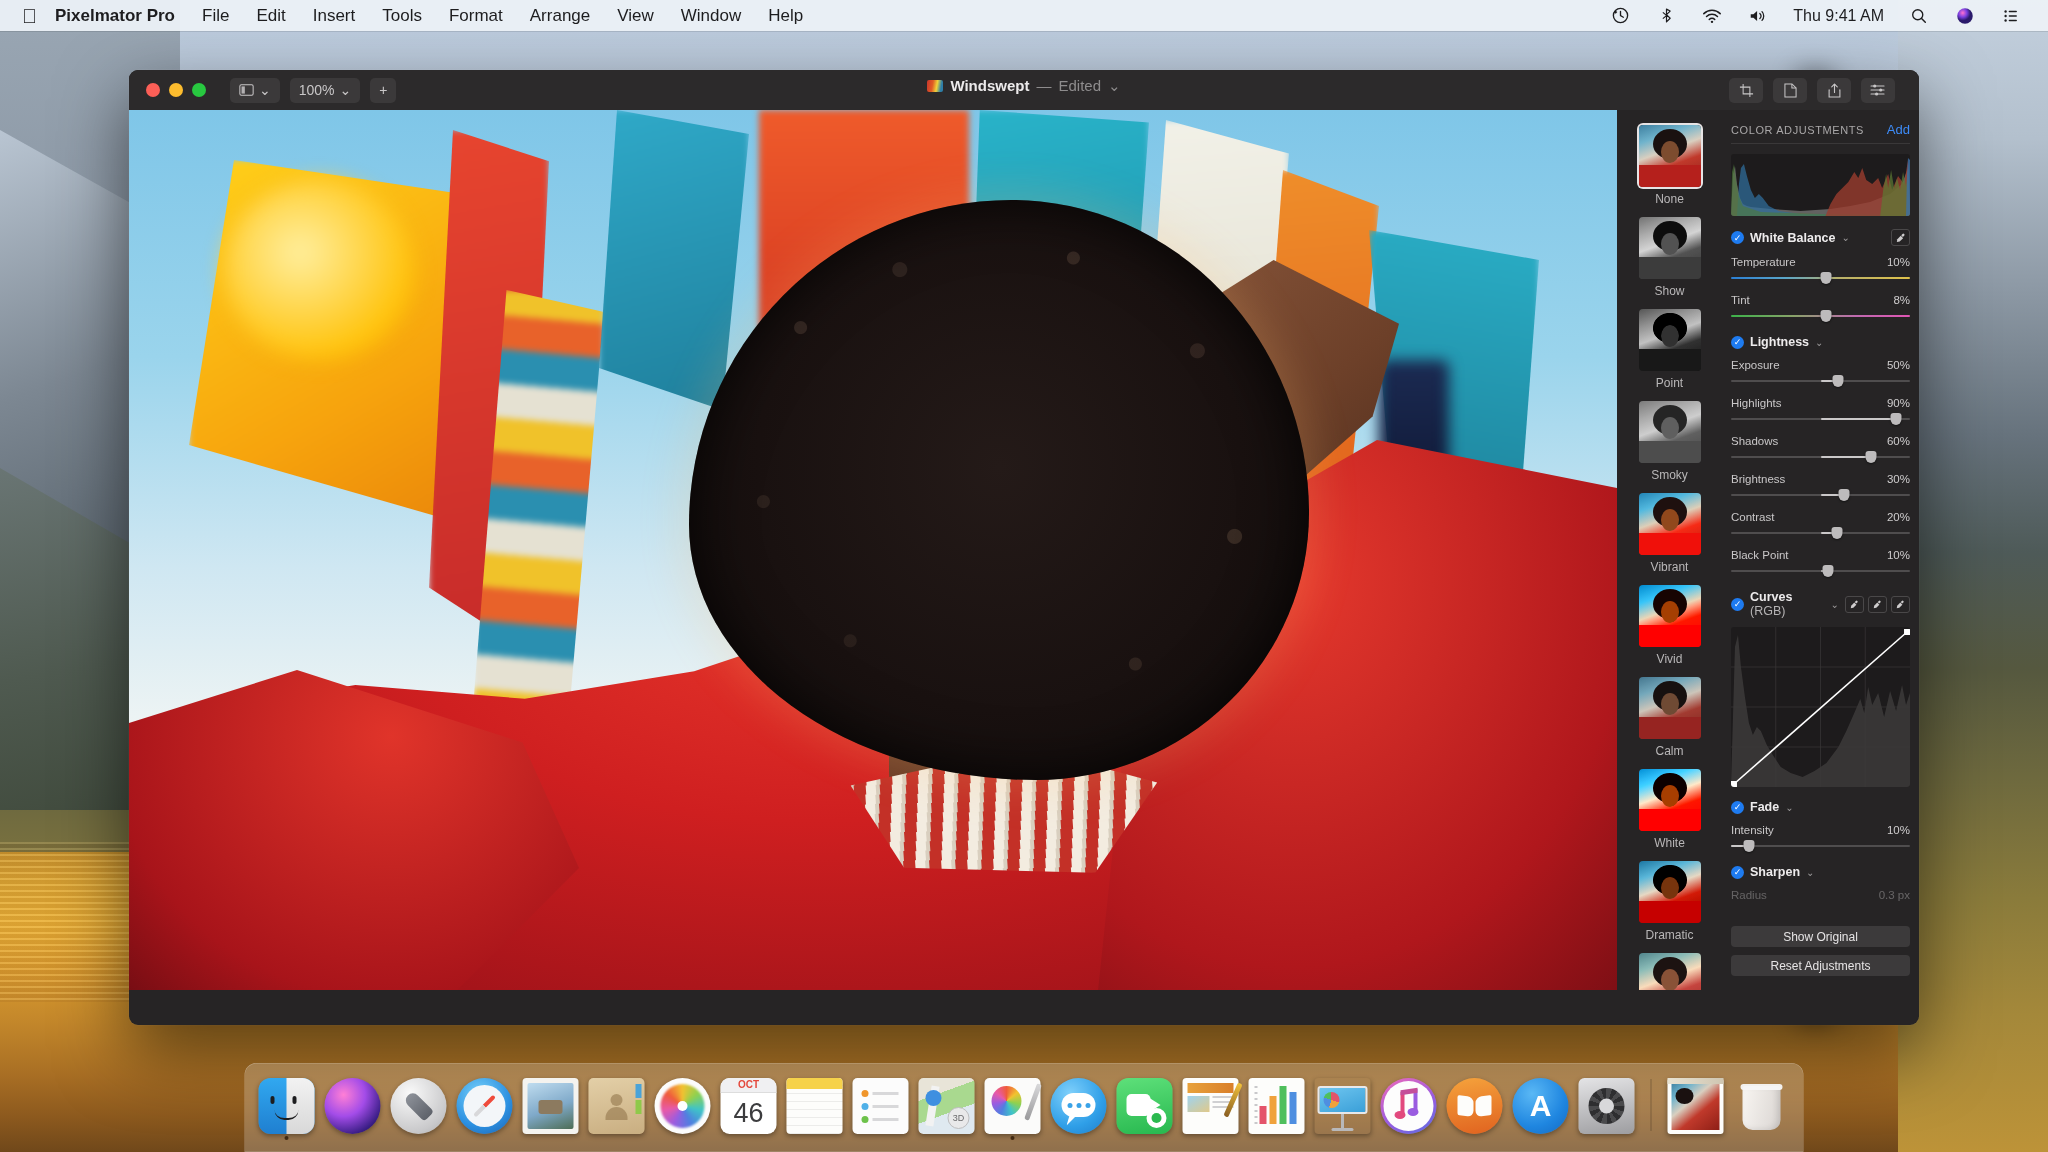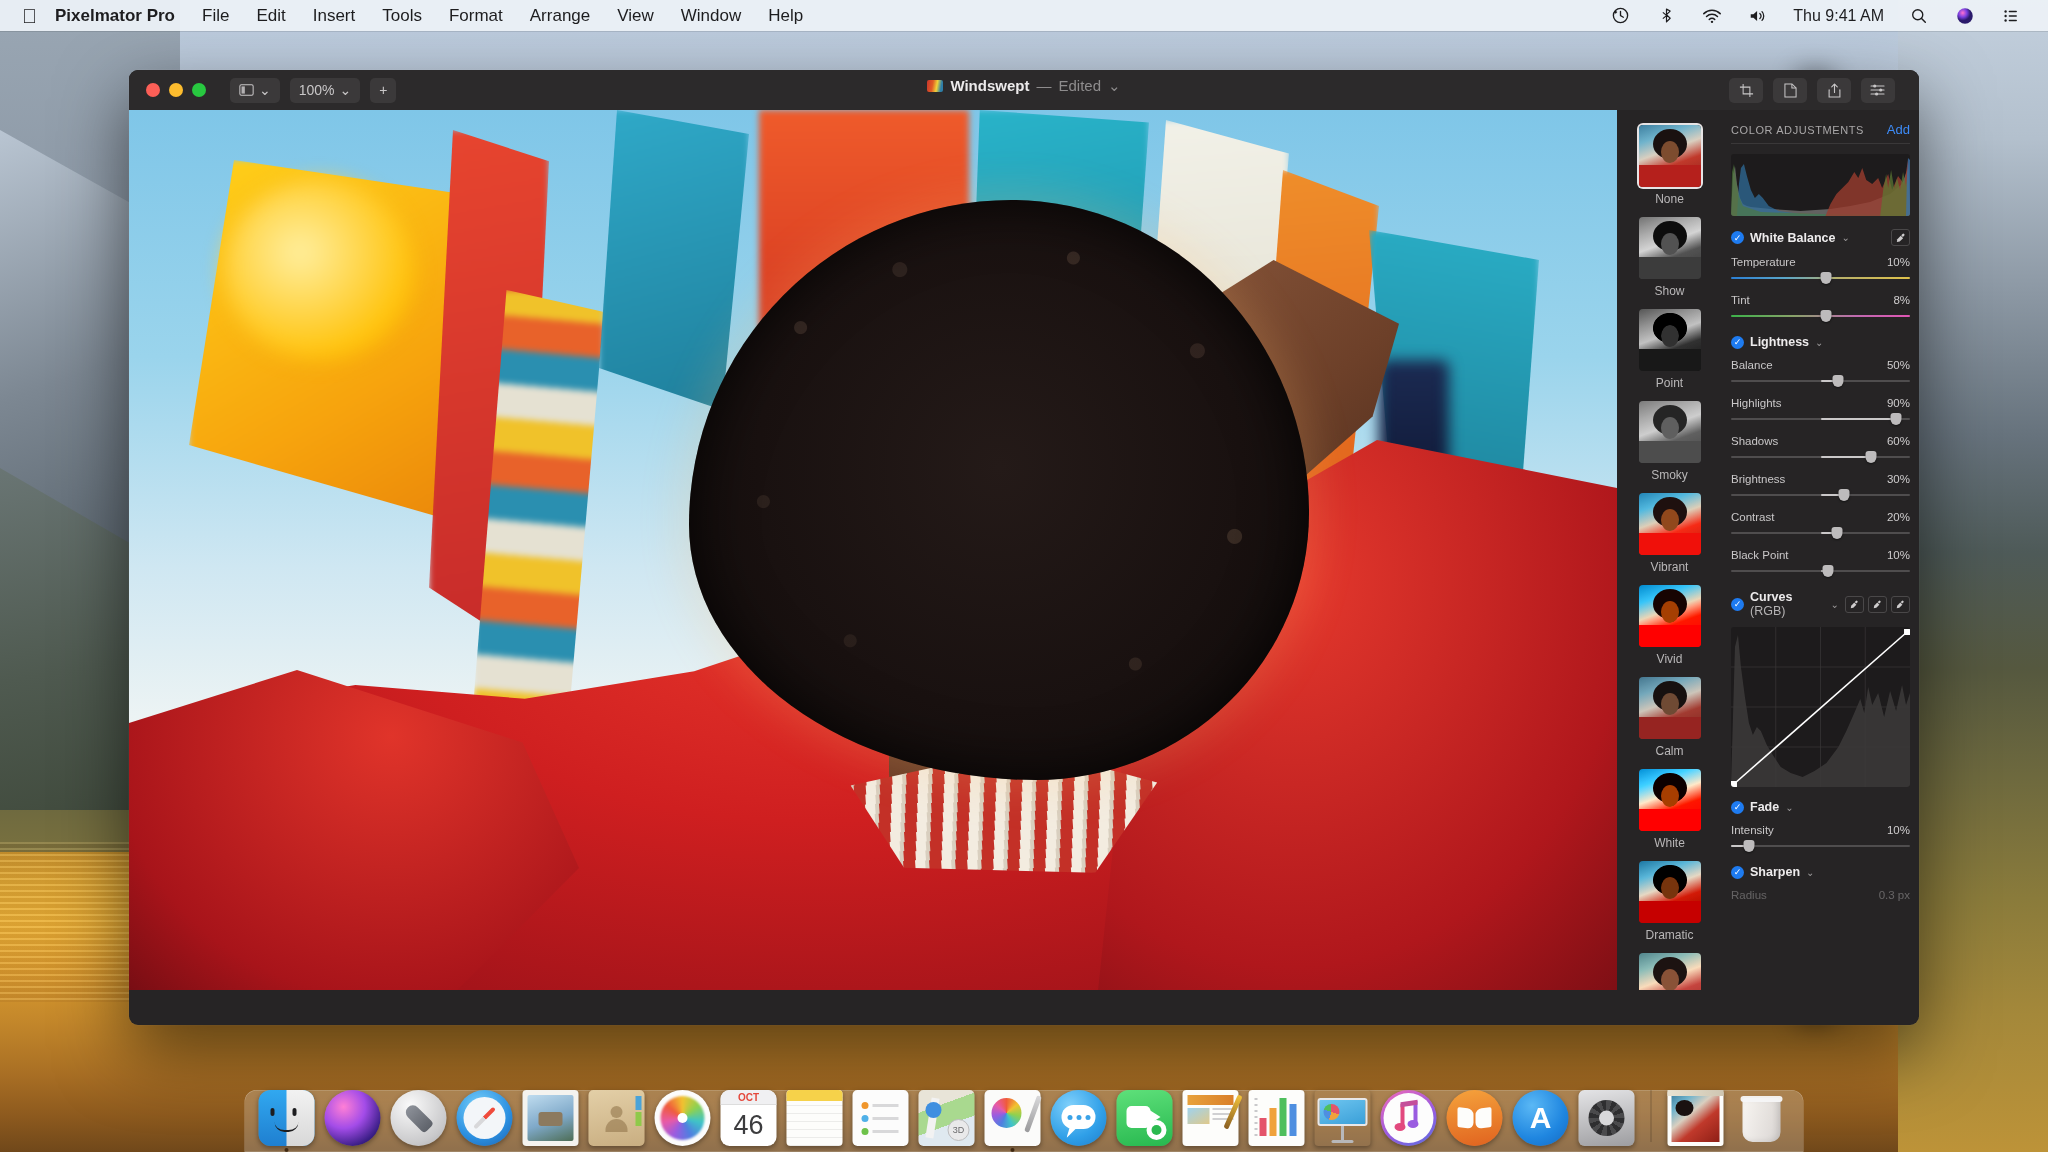--- a/index.html
+++ b/index.html
@@ -251,21 +251,21 @@
     z-index:19;box-shadow:6px 0 24px rgba(0,0,0,.4);
   }
   .tool{width:28px;height:28px;display:flex;align-items:center;justify-content:center;
     color:#b5b3b4;font-size:15px;margin-bottom:4.5px;border-radius:5px;position:relative;}
   .tool.active{background:#d5d3d4;color:#242223;}
   .tool svg{display:block;}
 
   
   #dock{
     position:absolute;left:50%;transform:translateX(-50%);bottom:0;
-    height:62px;display:flex;align-items:flex-start;gap:10px;
+    height:89px;display:flex;align-items:center;gap:10px;
     padding:0 14px 4px 14px;
     background:rgba(255,255,255,.22);
     border-radius:12px 12px 0 0;
     box-shadow:inset 0 0 0 .5px rgba(255,255,255,.3);
     z-index:40;
   }
   .dock-ico{width:56px;height:56px;border-radius:12px;position:relative;flex:0 0 auto;
     box-shadow:0 2px 5px rgba(0,0,0,.35);}
   .dock-sep{width:1px;height:52px;background:rgba(0,0,0,.25);margin:0 6px 2px 6px;}
   .dot{position:absolute;left:50%;transform:translateX(-50%);bottom:-6px;width:4px;height:4px;
@@ -602,21 +602,21 @@
 
     <div class="sec">
       <div class="sec-head">
         <div class="chk">✓</div>
         <div class="sec-name">Lightness</div>
         <div class="chev">⌄</div>
       </div>
 
       <div class="row">
         <div class="lbl">
-            <span>Balance</span>
+            <span>Exposure</span>
             <span class="v">50%</span>
           </div>
         <div class="track">
             <div class="bar"></div>
             <div class="fill" style="left:50%;width:10%"></div>
             <div class="knob" style="left:60%"></div>
           </div>
       </div>
       <div class="row">
         <div class="lbl">
@@ -748,20 +748,24 @@
         <div class="chev">⌄</div>
       </div>
       <div class="row dim">
         <div class="lbl">
             <span>Radius</span>
             <span class="v">0.3 px</span>
           </div>
       </div>
     </div>
 
+    <div class="btm-btns">
+      <div class="wbtn">Show Original</div>
+      <div class="wbtn">Reset Adjustments</div>
+    </div>
   </div>
 </div>
 
 <div id="toolpal">
   <div class="tool">
     <svg width="17" height="17" viewBox="0 0 18 18">
         <path d="M3 13.5l5.5-5.5 2 2L5 15.5 2.5 16z" fill="#b5b3b4"></path>
         <path d="M10.5 3.5l4 4-2.4 2.4-4-4z" fill="#b5b3b4"></path>
         <circle cx="14.6" cy="3.4" r="1.7" fill="#b5b3b4"></circle>
       </svg>

